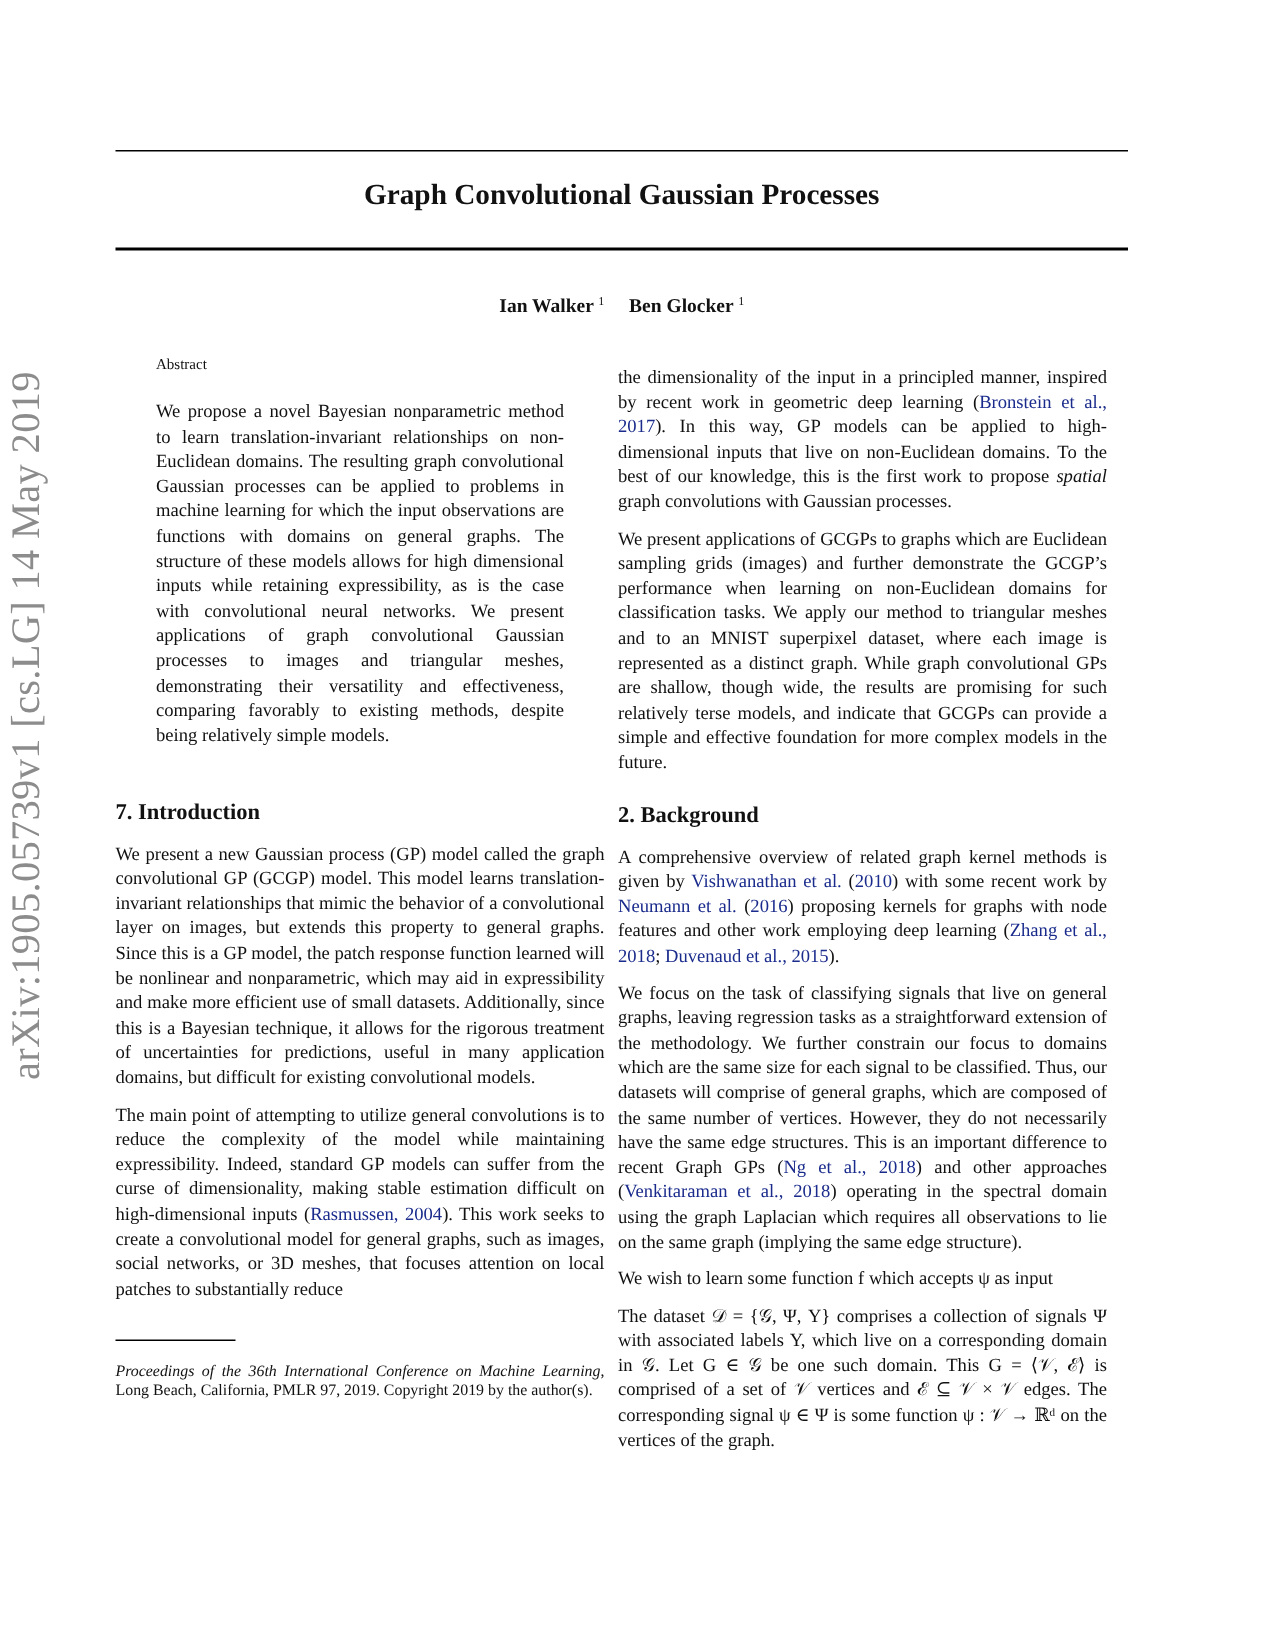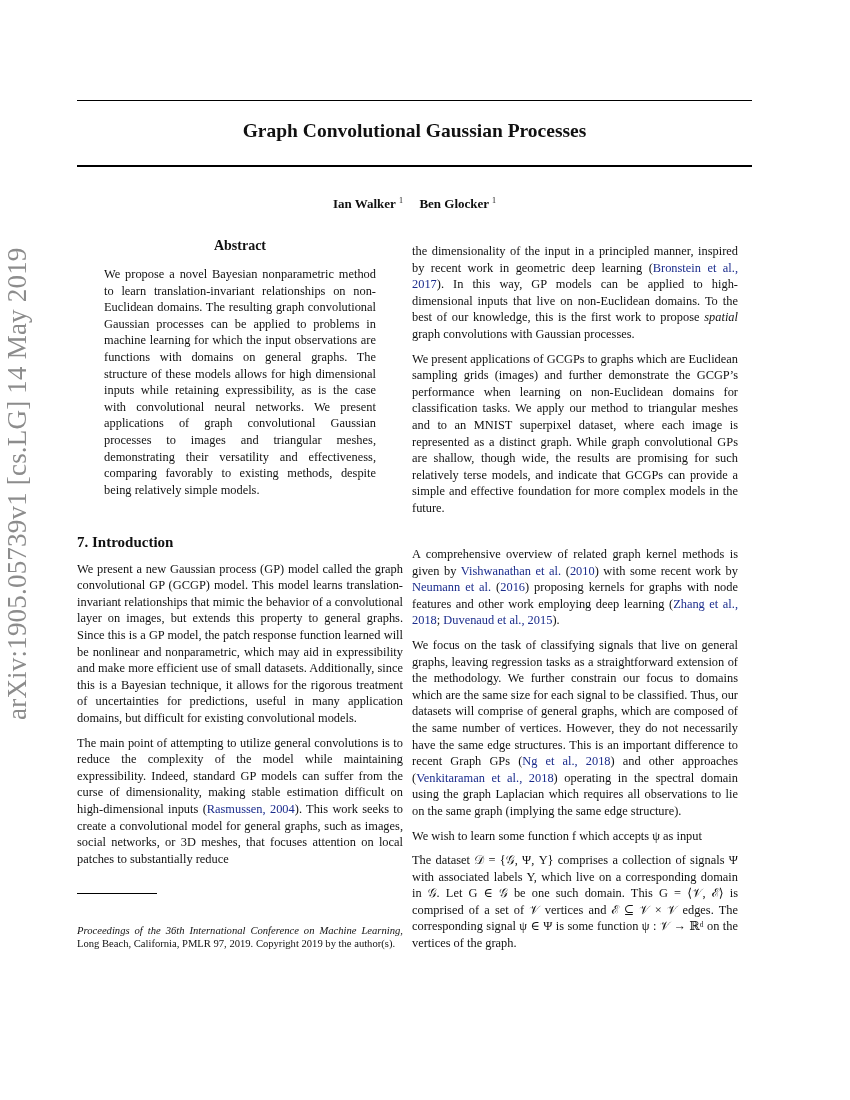--- a/index.html
+++ b/index.html
@@ -14,22 +14,22 @@
              font-weight: bold; font-size: 13px; }
   .authors sup { font-weight: normal; font-size: 8px; vertical-align: 5px; }
   .authors .gap { display: inline-block; width: 10px; }
   .arxiv { position: absolute; left: 2px; top: 720px; transform-origin: 0 0; transform: rotate(-90deg);
            font-size: 27px; color: #8c8c8c; white-space: nowrap; letter-spacing: 0.2px;
            font-family: "Liberation Serif", serif; }
   .col { position: absolute; font-size: 12.4px; line-height: 16.6px; }
   .col.left { left: 77px; width: 326px; }
   .col.right { left: 412px; width: 326px; }
   p { margin: 0; text-align: justify; hyphens: auto; }
-  .abs-title { position: absolute; top: 238px; left: 104px; width: 272px; text-align: center;
-               font-weight: bold; font-size: 14px; }
+  .abs-title { position: absolute; top: 238px; left: 104px; width: 272px; 
+               font-weight: normal; font-size: 10px; }
   .abstract { position: absolute; top: 266px; left: 104px; width: 272px; font-size: 12.4px; line-height: 16.6px; }
   h2 { margin: 0; font-size: 15px; font-weight: bold; }
   a, .cite { color: #1a2b8c; text-decoration: none; }
   .footnote-rule { position: absolute; left: 77px; top: 893px; width: 80px; height: 1px; background: #000; }
   .footnotes { position: absolute; left: 77px; width: 326px; top: 896px; font-size: 10.6px; line-height: 13.2px; }
   .footnotes sup { font-size: 7px; }
   .indent { display: inline-block; width: 20px; }
   i { font-style: italic; }
   .mt { margin-top: 8px; }
 </style>
@@ -56,26 +56,27 @@
 </div>
 
 <div class="col left" style="top:534px;">
   <h2>7. Introduction</h2>
   <p class="mt" style="margin-top:10px;">We present a new Gaussian process (GP) model called the graph convolutional GP (GCGP) model. This model learns translation-invariant relationships that mimic the behavior of a convolutional layer on images, but extends this property to general graphs. Since this is a GP model, the patch response function learned will be nonlinear and nonparametric, which may aid in expressibility and make more efficient use of small datasets. Additionally, since this is a Bayesian technique, it allows for the rigorous treatment of uncertainties for predictions, useful in many application domains, but difficult for existing convolutional models.</p>
   <p class="mt"><span>The main point of attempting to utilize general convolutions is to reduce the complexity of the model while maintaining expressibility. Indeed, standard GP models can suffer from the curse of dimensionality, making stable estimation difficult on high-dimensional inputs (</span><a class="cite">Rasmussen, 2004</a><span>). This work seeks to create a convolutional model for general graphs, such as images, social networks, or 3D meshes, that focuses attention on local patches to substantially reduce</span></p>
 </div>
 
 <div class="footnote-rule"></div>
 <div class="footnotes">
-  <p style="margin-top:28px;"><i>Proceedings of the 36th International Conference on Machine Learning</i><span>, Long Beach, California, PMLR 97, 2019. Copyright 2019 by the author(s).</span></p>
+  <p style="margin-top:12px;"><i>Proceedings of the 36th International Conference on Machine Learning</i><span>, Long Beach, California, PMLR 97, 2019. Copyright 2019 by the author(s).</span></p>
 </div>
 
 <div class="col right" style="top:243px;">
   <p><span>the dimensionality of the input in a principled manner, inspired by recent work in geometric deep learning (</span><a class="cite">Bronstein et al., 2017</a><span>). In this way, GP models can be applied to high-dimensional inputs that live on non-Euclidean domains. To the best of our knowledge, this is the first work to propose </span><i>spatial</i><span> graph convolutions with Gaussian processes.</span></p>
   <p class="mt">We present applications of GCGPs to graphs which are Euclidean sampling grids (images) and further demonstrate the GCGP’s performance when learning on non-Euclidean domains for classification tasks. We apply our method to triangular meshes and to an MNIST superpixel dataset, where each image is represented as a distinct graph. While graph convolutional GPs are shallow, though wide, the results are promising for such relatively terse models, and indicate that GCGPs can provide a simple and effective foundation for more complex models in the future.</p>
 </div>
 
 <div class="col right" style="top:536px;">
+  <h2>2. Background</h2>
   <p style="margin-top:10px;"><span>A comprehensive overview of related graph kernel methods is given by </span><a class="cite">Vishwanathan et al.</a><span> (</span><a class="cite">2010</a><span>) with some recent work by </span><a class="cite">Neumann et al.</a><span> (</span><a class="cite">2016</a><span>) proposing kernels for graphs with node features and other work employing deep learning (</span><a class="cite">Zhang et al., 2018</a><span>; </span><a class="cite">Duvenaud et al., 2015</a><span>).</span></p>
   <p class="mt"><span>We focus on the task of classifying signals that live on general graphs, leaving regression tasks as a straightforward extension of the methodology. We further constrain our focus to domains which are the same size for each signal to be classified. Thus, our datasets will comprise of general graphs, which are composed of the same number of vertices. However, they do not necessarily have the same edge structures. This is an important difference to recent Graph GPs (</span><a class="cite">Ng et al., 2018</a><span>) and other approaches (</span><a class="cite">Venkitaraman et al., 2018</a><span>) operating in the spectral domain using the graph Laplacian which requires all observations to lie on the same graph (implying the same edge structure).</span></p>
   <p class="mt">We wish to learn some function f which accepts ψ as input</p>
   <p class="mt">The dataset 𝒟 = {𝒢, Ψ, Y} comprises a collection of signals Ψ with associated labels Y, which live on a corresponding domain in 𝒢. Let G ∈ 𝒢 be one such domain. This G = ⟨𝒱, ℰ⟩ is comprised of a set of 𝒱 vertices and ℰ ⊆ 𝒱 × 𝒱 edges. The corresponding signal ψ ∈ Ψ is some function ψ : 𝒱 → ℝᵈ on the vertices of the graph.</p>
 </div>
 
 </body></html>

